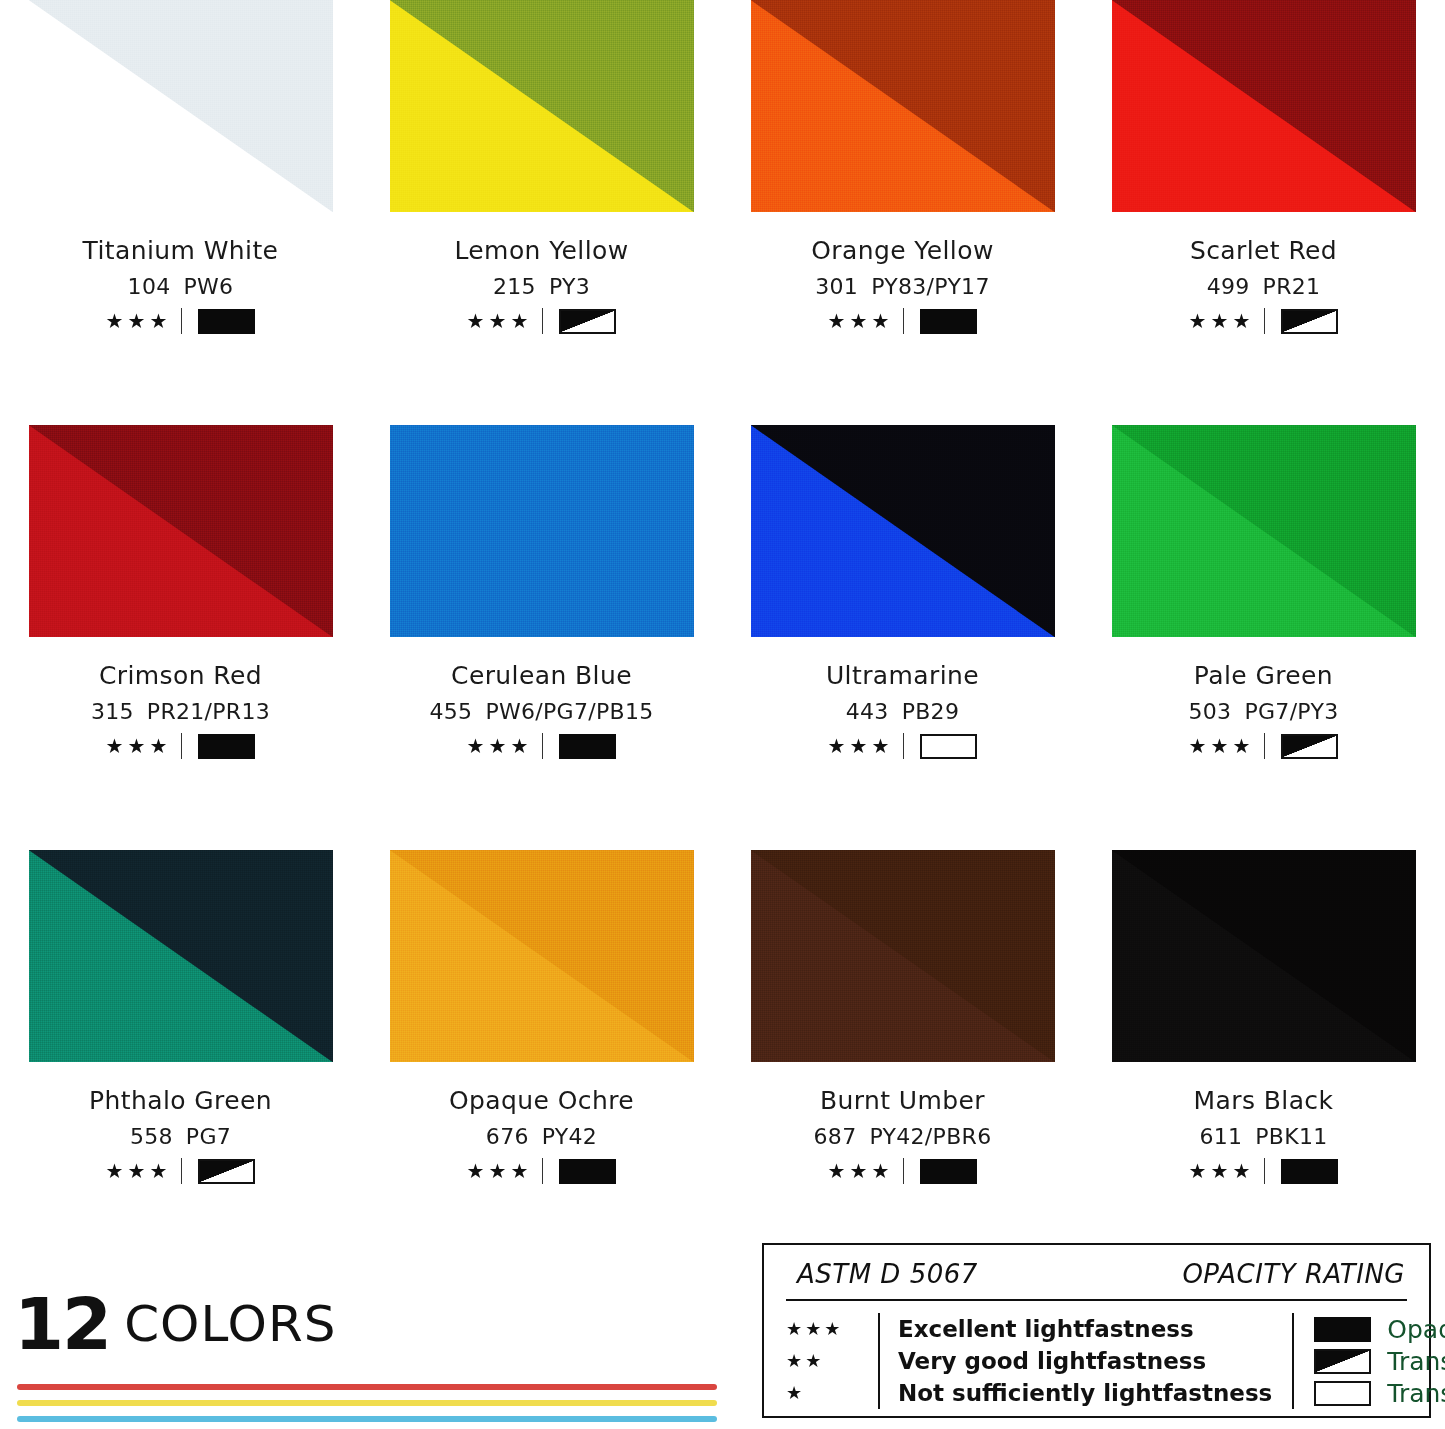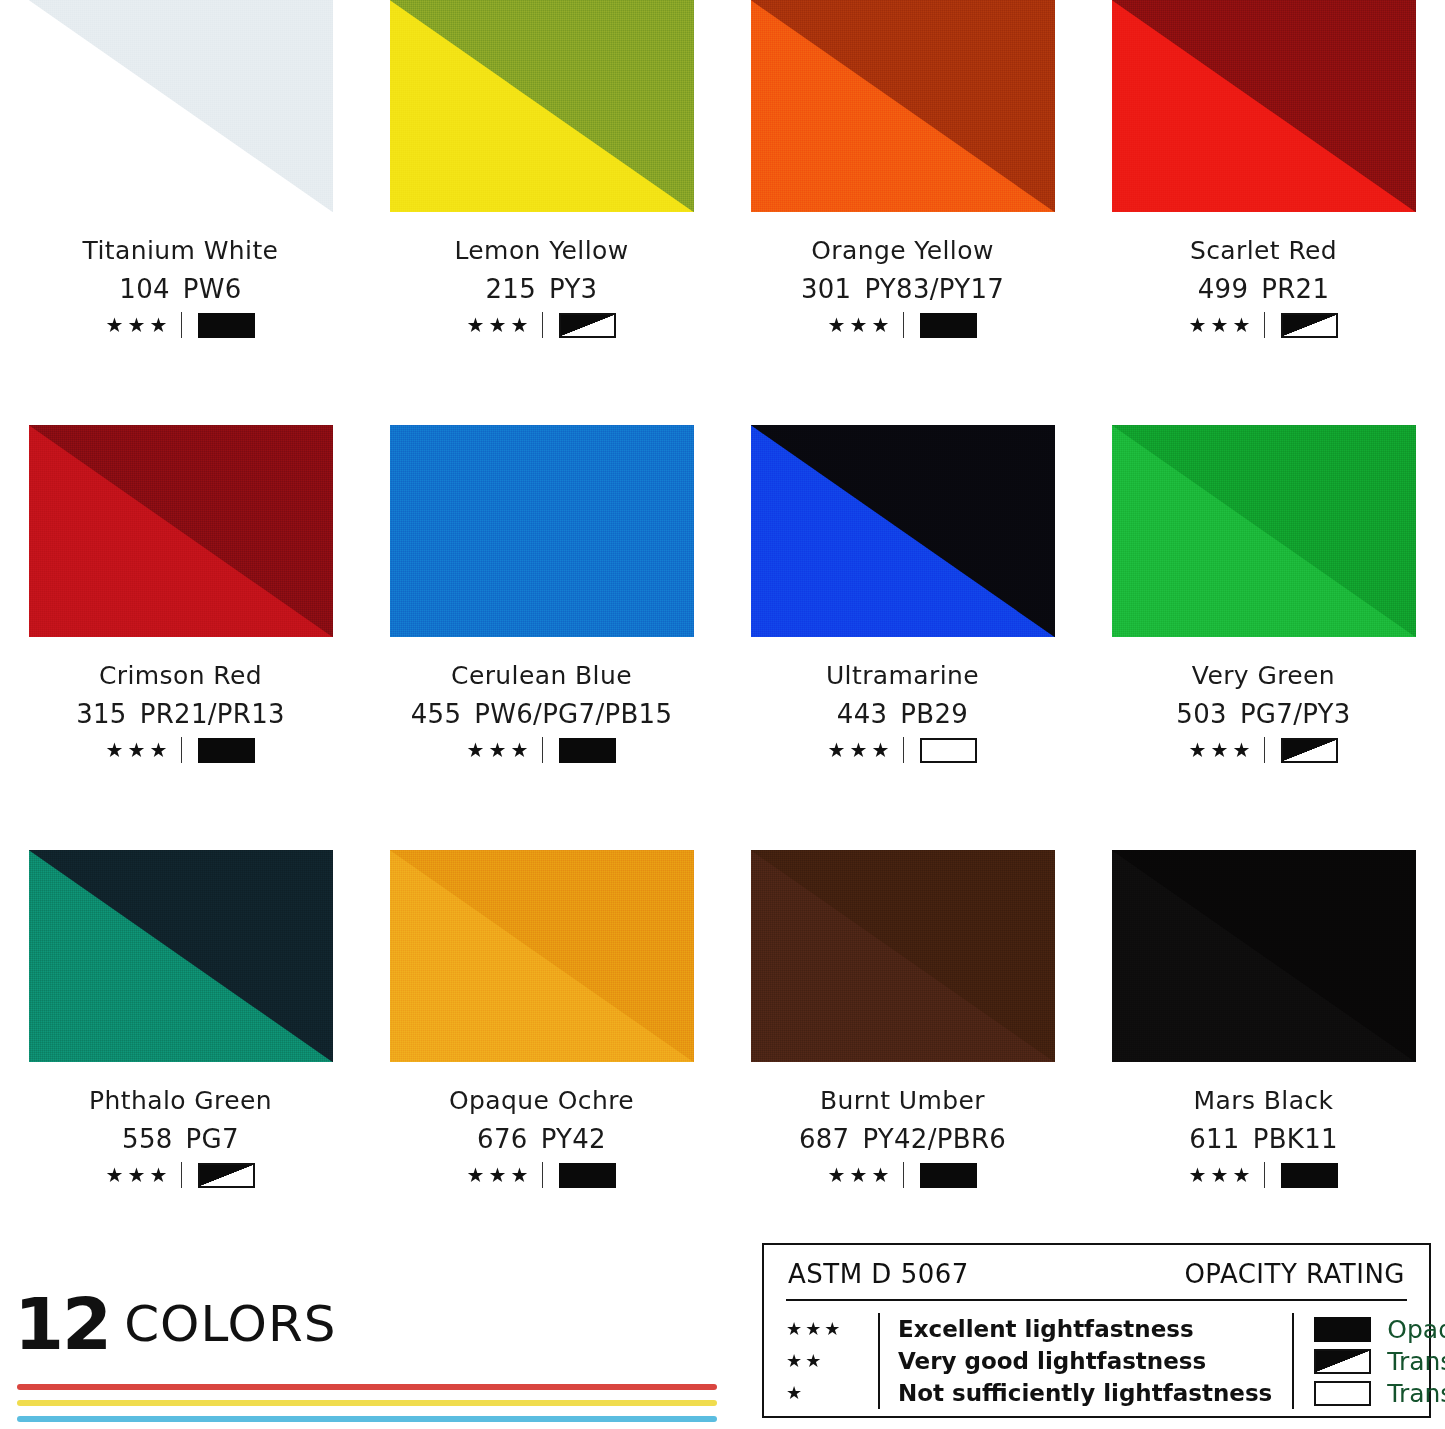--- a/index.html
+++ b/index.html
@@ -69,21 +69,21 @@
   }
   .chip-name {
     font-size: 25px;
     font-weight: 400;
     letter-spacing: 0.4px;
     color: #1a1a1a;
     white-space: nowrap;
   }
   .chip-codeline {
     margin-top: 13px;
-    font-size: 26px;
+    font-size: 22px;
     color: #1a1a1a;
     white-space: nowrap;
     letter-spacing: 0.3px;
   }
   .chip-codeline .code-num { margin-right: 13px; }
 
   .chip-ratingline {
     margin-top: 12px;
     display: flex;
     align-items: center;
@@ -171,24 +171,25 @@
     height: 175px;
     border: 2px solid #111;
     box-sizing: border-box;
     background: #fff;
     padding: 0;
   }
   .legend-header {
     display: flex;
     justify-content: space-between;
     align-items: center;
-    padding: 14px 24px 10px 24px;
+    padding: 14px 24px 10px 33px;
     font-size: 26px;
     letter-spacing: 0.5px;
     color: #111;
+    font-style: italic;
   }
   .legend-rule {
     height: 2px;
     background: #111;
     margin: 0 22px;
   }
   .legend-body {
     display: flex;
     padding: 12px 22px 10px 22px;
     gap: 0;
@@ -377,21 +378,21 @@
     </div>
     <div class="swatch-cell">
       <div class="chip-wrap">
         <div class="chip">
           <div class="tone-under" style="background: rgb(17, 160, 45);"></div>
           <div class="tone-mass" style="background: rgb(28, 184, 58); clip-path: polygon(0px 0px, 0px 100%, 100% 100%);"></div>
           <div class="weave"></div>
         </div>
       </div>
       <div class="chip-caption">
-        <div class="chip-name">Very Green</div>
+        <div class="chip-name">Pale Green</div>
         <div class="chip-codeline"><span class="code-num">503</span><span>PG7/PY3</span></div>
         <div class="chip-ratingline">
           <span class="stars">★★★</span>
           <span class="vdiv"></span>
           <span class="op-box translucent"></span>
         </div>
       </div>
     </div>
     <div class="swatch-cell">
       <div class="chip-wrap">

